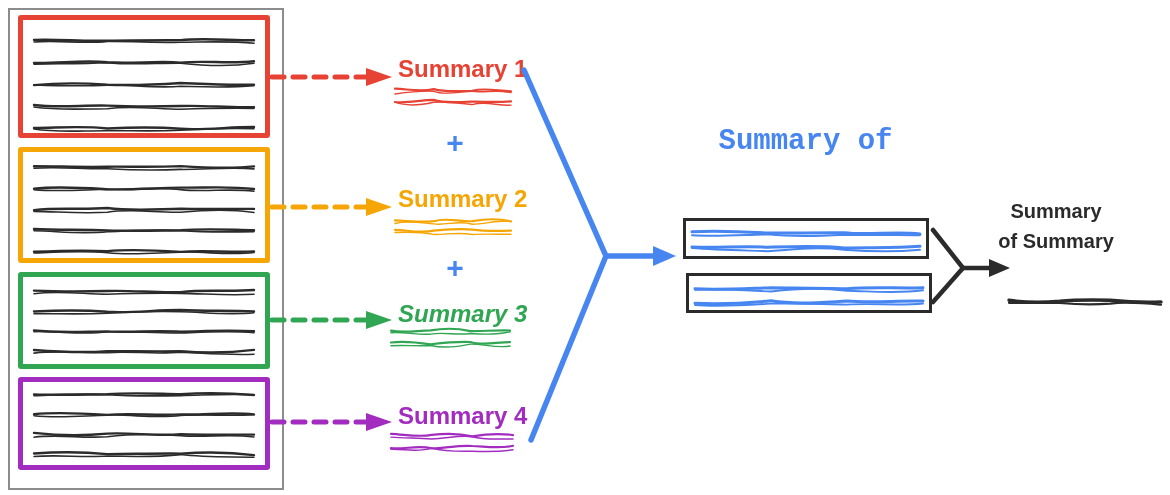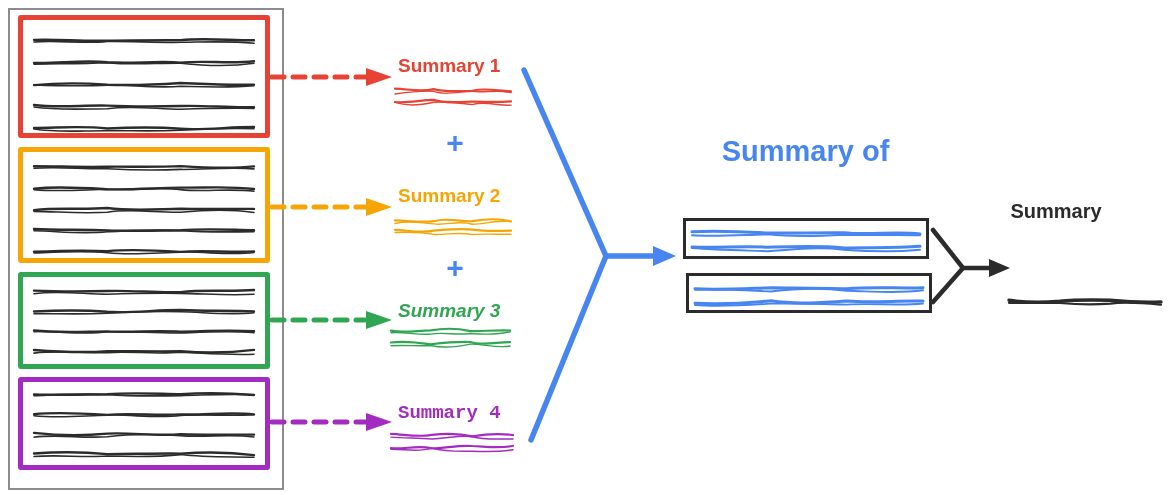--- a/index.html
+++ b/index.html
@@ -23,21 +23,21 @@
   .doc-box svg{position:absolute;left:8px;top:0;}
 
   
   svg.scribble path{fill:none;stroke:var(--tint,var(--ink));stroke-linecap:round;}
 
   
   svg.flow line{stroke:var(--tint);stroke-linecap:round;}
   svg.flow line.dashed{stroke-dasharray:12 9;}
   svg.flow polygon{fill:var(--tint);stroke:none;}
 
-  .summary-label{font-size:19px;font-weight:600;color:var(--tint);white-space:nowrap;}
+  .summary-label{font-size:24px;font-weight:600;color:var(--tint);white-space:nowrap;}
   .plus{font-size:30px;font-weight:700;color:var(--blue);width:30px;text-align:center;}
 
   .big-title{width:245px;text-align:center;font-size:29px;font-weight:700;line-height:43px;color:var(--blue);}
   .sum-box{border:3px solid var(--ink);background:#fff;}
   .sum-box svg{position:absolute;left:3px;top:2px;}
 
   .final-label{width:166px;text-align:center;font-size:20px;font-weight:600;line-height:30px;color:var(--ink);}
 </style>
 </head>
 <body>
@@ -140,36 +140,36 @@
   <div class="abs plus" style="left:440px;top:251px;">+</div>
 
   <div class="abs summary-label tint-green" style="left:398px;top:300px;font-style:italic;">Summary 3</div>
   <svg class="abs scribble tint-green" style="left:388px;top:323px;" width="125" height="30">
       <path d="M3 7.7 C16.1 10.3, 29.2 7.5, 42.7 7.4 C55.8 5.1, 68.8 5.1, 82.3 8.1 C95.4 8.1, 108.5 7.1, 122.0 7.5" stroke-width="2.2"></path>
       <path d="M3 9.7 C16.1 8.7, 29.2 12.2, 42.7 11.1 C55.8 8.7, 68.8 12.6, 82.3 10.5 C95.4 11.4, 108.5 12.1, 122.0 8.8" stroke-width="1.4300000000000002"></path>
       <path d="M3 19.5 C16.1 17.6, 29.2 19.3, 42.7 21.3 C55.8 19.8, 68.8 18.3, 82.3 19.0 C95.4 22.9, 108.5 19.0, 122.0 19.1" stroke-width="2.2"></path>
       <path d="M3 22.8 C16.1 21.8, 29.2 23.5, 42.7 22.5 C55.8 25.5, 68.8 24.1, 82.3 21.1 C95.4 20.9, 108.5 25.4, 122.0 23.0" stroke-width="1.4300000000000002"></path>
     </svg>
 
-  <div class="abs summary-label tint-purple" style="left:398px;top:402px;font-family:Liberation Mono, monospace;">Summary 4</div>
+  <div class="abs summary-label tint-purple" style="left:398px;top:402px;">Summary 4</div>
   <svg class="abs scribble tint-purple" style="left:388px;top:426px;" width="128" height="32">
       <path d="M3 7.8 C16.4 8.3, 29.8 11.5, 43.7 8.9 C57.1 7.3, 70.5 7.1, 84.3 10.4 C97.8 8.0, 111.2 7.1, 125.0 9.1" stroke-width="2.2"></path>
       <path d="M3 11.1 C16.4 12.5, 29.8 11.6, 43.7 13.0 C57.1 13.1, 70.5 8.6, 84.3 10.7 C97.8 14.4, 111.2 12.5, 125.0 13.0" stroke-width="1.4300000000000002"></path>
       <path d="M3 22.2 C16.4 23.6, 29.8 18.8, 43.7 22.4 C57.1 22.4, 70.5 18.8, 84.3 20.0 C97.8 20.5, 111.2 22.8, 125.0 19.8" stroke-width="2.2"></path>
       <path d="M3 23.2 C16.4 22.8, 29.8 26.7, 43.7 22.1 C57.1 25.8, 70.5 25.4, 84.3 25.2 C97.8 25.6, 111.2 26.0, 125.0 23.8" stroke-width="1.4300000000000002"></path>
     </svg>
 
   <svg class="abs flow tint-blue" style="left:515px;top:58px;" width="168" height="395">
     <line x1="9" y1="12" x2="91" y2="198" stroke-width="5.5"></line>
     <line x1="16" y1="382" x2="91" y2="198" stroke-width="5.5"></line>
     <line x1="91" y1="198" x2="138" y2="198" stroke-width="5.5"></line>
     <polygon points="138,188 161,198 138,208"></polygon>
   </svg>
 
-  <div class="abs big-title" style="left:683px;top:130px;">
+  <div class="abs big-title" style="left:683px;top:120px;font-family:Liberation Mono, monospace;">
     <div>Summary of</div>
   </div>
 
   <div class="abs sum-box" style="left:683px;top:218px;width:240px;height:35px;">
     <svg class="scribble tint-blue" width="234" height="34">
         <path d="M3 8.8 C28.1 7.5, 53.2 8.6, 79.0 10.1 C104.1 10.2, 129.2 9.5, 155.0 9.7 C180.1 12.5, 205.2 7.8, 231.0 10.9" stroke-width="3"></path>
         <path d="M3 12.3 C28.1 13.8, 53.2 11.9, 79.0 11.3 C104.1 14.1, 129.2 13.2, 155.0 11.7 C180.1 12.7, 205.2 11.3, 231.0 12.3" stroke-width="1.9500000000000002"></path>
         <path d="M3 24.0 C28.1 25.4, 53.2 22.5, 79.0 24.3 C104.1 23.5, 129.2 22.4, 155.0 24.9 C180.1 24.2, 205.2 25.5, 231.0 23.3" stroke-width="3"></path>
         <path d="M3 25.0 C28.1 26.9, 53.2 27.3, 79.0 28.2 C104.1 26.2, 129.2 23.7, 155.0 26.7 C180.1 28.6, 205.2 29.2, 231.0 26.8" stroke-width="1.9500000000000002"></path>
       </svg>
@@ -185,19 +185,20 @@
 
   <svg class="abs flow tint-ink" style="left:925px;top:222px;" width="92" height="92">
     <line x1="8" y1="8" x2="38" y2="46" stroke-width="4.5"></line>
     <line x1="8" y1="80" x2="38" y2="46" stroke-width="4.5"></line>
     <line x1="38" y1="46" x2="64" y2="46" stroke-width="4.5"></line>
     <polygon points="64,37 85,46 64,55"></polygon>
   </svg>
 
   <div class="abs final-label" style="left:973px;top:196px;">
     <div>Summary</div>
+    <div>of Summary</div>
   </div>
   <svg class="abs scribble tint-ink" style="left:1006px;top:292px;" width="158" height="20">
       <path d="M3 8.2 C19.7 10.8, 36.4 10.7, 53.7 9.3 C70.4 7.5, 87.1 7.8, 104.3 8.2 C121.1 9.8, 137.8 10.6, 155.0 9.9" stroke-width="3.4"></path>
       <path d="M3 10.8 C19.7 11.3, 36.4 10.7, 53.7 11.0 C70.4 12.4, 87.1 12.8, 104.3 11.6 C121.1 9.3, 137.8 11.0, 155.0 12.7" stroke-width="2.21"></path>
     </svg>
 
 </div>
 
 </body></html>

